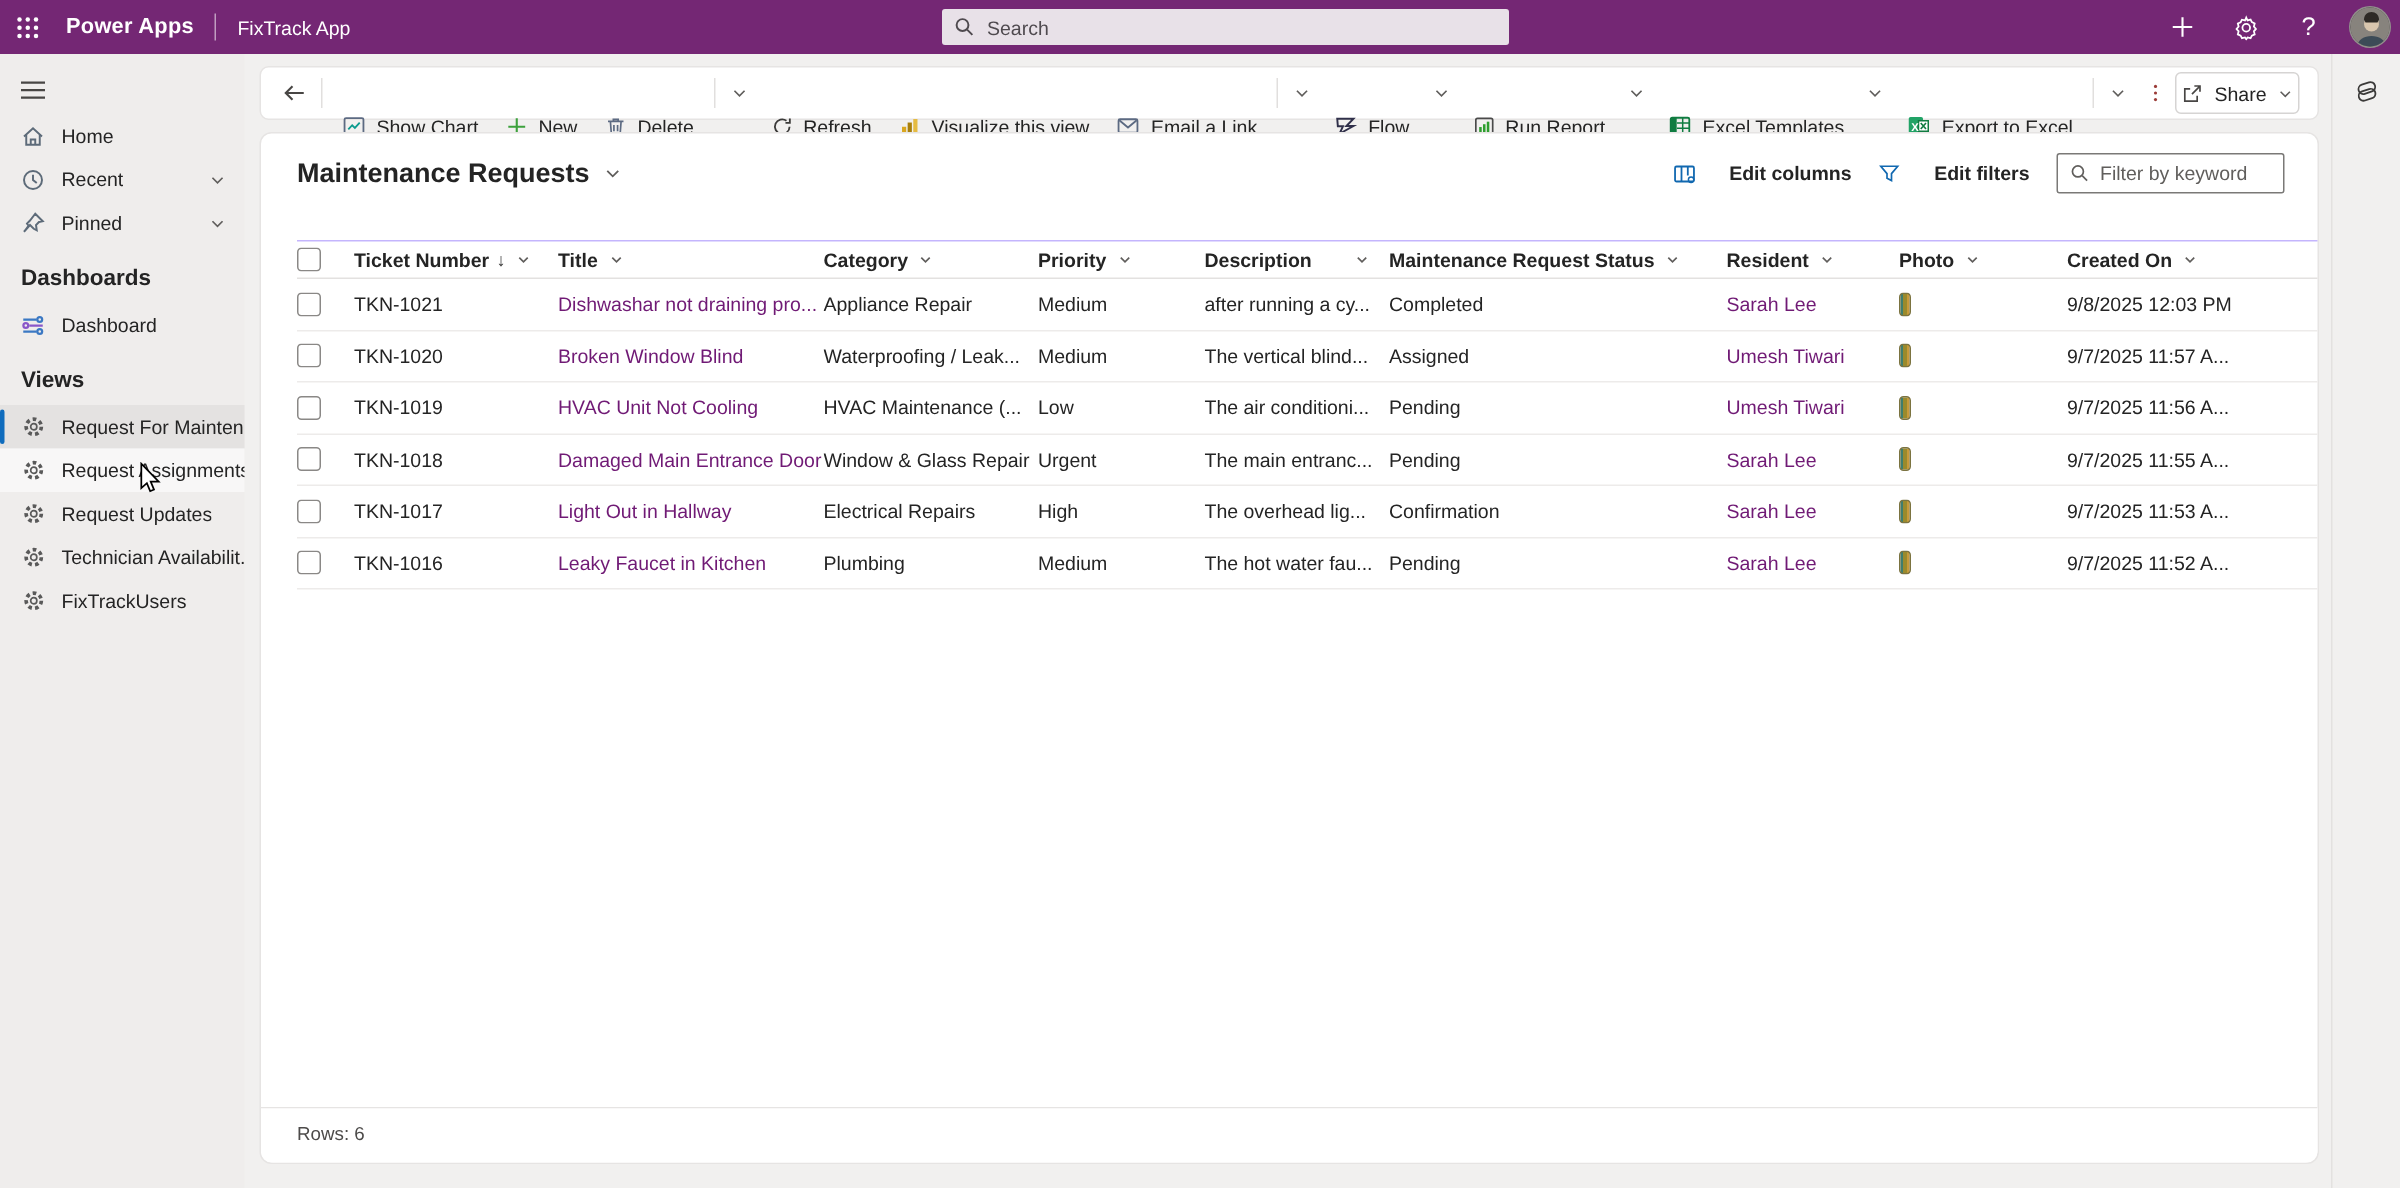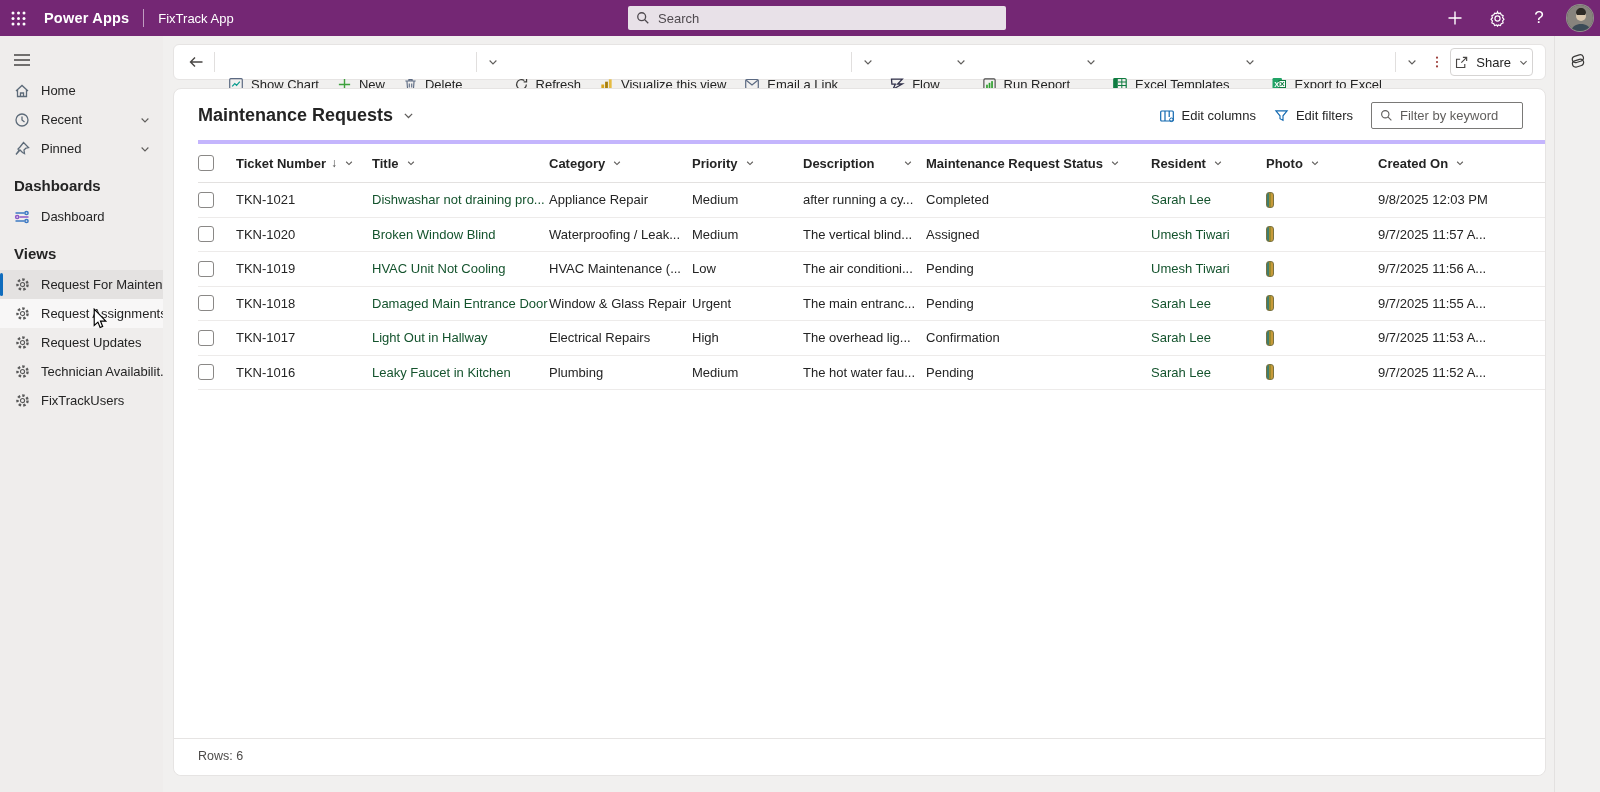--- a/index.html
+++ b/index.html
@@ -46,45 +46,45 @@
   .vdiv { width:1px; height:20px; background:#e1dfde; margin:0 4px; }
   .spacer { flex:1; }
   .share-btn { display:flex; align-items:center; gap:7px; border:1px solid #d6d4d3; border-radius:4px; height:28px; padding:0 3px; font-size:13px; cursor:pointer; background:#fff; margin-right:4px; }
 
   
   .gridcard { margin-top:8px; background:#fff; border:1px solid #e6e4e3; border-radius:8px; flex:1; display:flex; flex-direction:column; min-height:0; position:relative; }
   .view-head { display:flex; justify-content:space-between; padding:13px 22px 11px 24px; }
   .view-title { font-size:18px; font-weight:bold; display:flex; align-items:center; gap:9px; cursor:pointer; }
   .view-title .chev { color:#605e5c; }
   .head-tools { display:flex; align-items:center; gap:18px; }
-  .tool { display:flex; align-items:center; gap:7px; font-size:13px; cursor:pointer; }
+  .tool { display:flex; align-items:center; gap:22px; font-size:13px; cursor:pointer;font-weight:bold; }
   .kw-filter { width:152px; height:27px; border:1px solid #7a7977; border-radius:2px; display:flex; align-items:center; padding:0 8px; background:#fff; }
   .kw-filter input { border:none; outline:none; width:100%; margin-left:7px; font-size:13px; font-family:"Liberation Sans",sans-serif; color:#333; }
   .kw-filter input::placeholder { color:#605e5c; opacity:1; }
 
   
   .tbl { padding:0 0 0 24px; }
   .trow { display:flex; align-items:center; }
-  .thead { height:43px; border-top:4px solid #c4b5fd; border-bottom:1px solid #e3e1e0; font-weight:bold; font-size:13px; }
+  .thead { height:26px; border-top:1px solid #c4b5fd; border-bottom:1px solid #e3e1e0; font-weight:bold; font-size:13px;margin-top:20px; }
   .tbody .trow { height:34.5px; border-bottom:1px solid #edebea; font-size:13px; }
   .cell { padding-right:10px; white-space:nowrap; overflow:hidden; display:flex; align-items:center; gap:5px; }
   .c-check{ width:38px; flex:0 0 38px; }
   .c-ticket{ width:136px; flex:0 0 136px; }
   .c-title{ width:177px; flex:0 0 177px; }
   .c-cat{ width:143px; flex:0 0 143px; }
   .c-pri{ width:111px; flex:0 0 111px; }
   .c-desc{ width:123px; flex:0 0 123px;gap:26px; }
   .c-status{ width:225px; flex:0 0 225px; }
   .c-res{ width:115px; flex:0 0 115px; }
   .c-photo{ width:112px; flex:0 0 112px; }
   .c-created{ width:150px; flex:0 0 150px; }
   .cb { width:16px; height:16px; border:1px solid #8a8886; border-radius:3px; background:#fff; cursor:pointer; }
   .hchev { color:#605e5c; margin-left:2px; }
   .sortic { color:#424242; font-size:12px; }
-  a.cell-link { color:#14532d; text-decoration:none; cursor:pointer; }
+  a.cell-link { color:#701a75; text-decoration:none; cursor:pointer; }
   .photo-pill { width:8px; height:16px; border-radius:3px; background:linear-gradient(90deg,#3f7d6e 0 30%, #9a8a2c 30% 70%, #c79a3a 70% 100%); border:1px solid #7b7340; cursor:pointer; }
   .grid-footer { position:absolute; left:0; right:0; bottom:0; border-top:1px solid #e6e4e3; padding:10px 24px 12px; font-size:12.5px; color:#4d4b4a; background:#fff; border-radius:0 0 8px 8px; }
 
   .cursor { position:absolute; left:92px; top:308px; z-index:50; pointer-events:none; }
   svg { display:block; }
 </style>
 </head>
 <body>
 
 <div class="screen">

